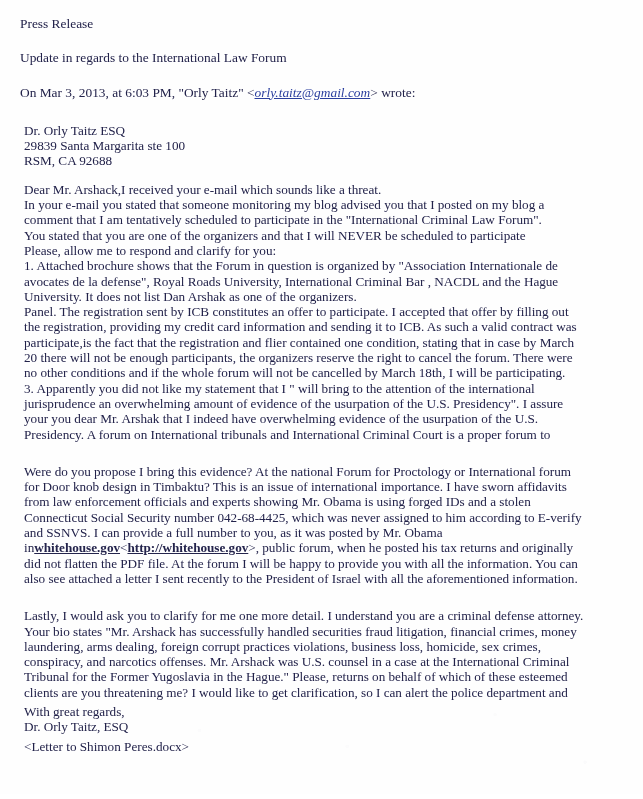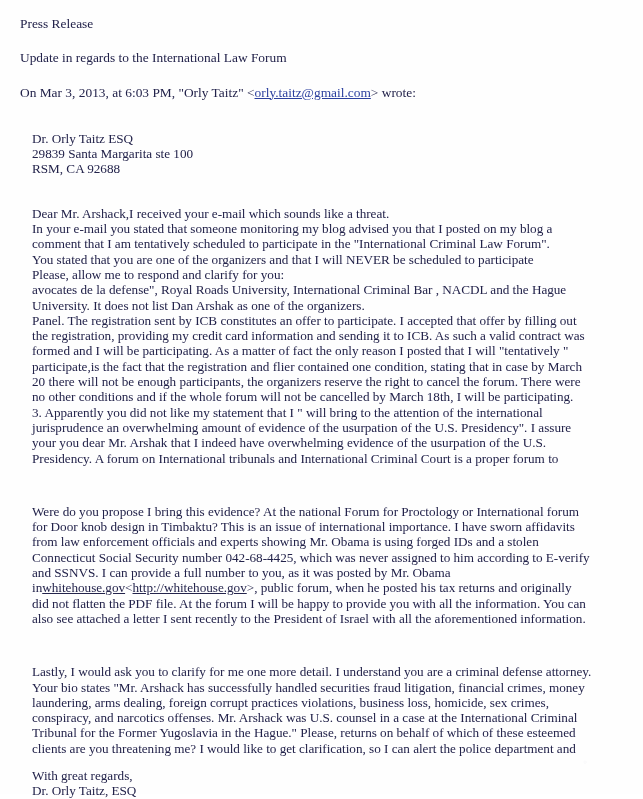--- a/index.html
+++ b/index.html
@@ -53,27 +53,29 @@
     white-space: nowrap;
   }
   .gap-lg { height: 19px; }
   .gap-md { height: 14px; }
   .gap-sm { height: 9px; }
   .gap-xs { height: 5px; }
   a.link {
     color: #2b3f9e;
     text-decoration: underline;
     text-underline-offset: 1px;
+    font-style: italic;
   }
   a.link-dark {
     color: #24244c;
     text-decoration: underline;
     text-underline-offset: 1px;
+    font-weight: bold;
   }
-  .block { margin: 12px; padding: 0; }
+  .block { margin: 4px; padding: 0; }
   .att { line-height: 15.3px; font-size: 13.2px; white-space: nowrap; }
 </style>
 </head>
 <body>
 
 <div id="page">
 
   <div class="header-line">Press Release</div>
 
   <div class="gap-lg"></div>
@@ -93,25 +95,25 @@
   </div>
 
   <div class="gap-xs"></div>
 
   <div class="block">
     <div class="line">Dear Mr. Arshack,I received your e-mail which sounds like a threat.</div>
     <div class="line">In your e-mail you stated that someone monitoring my blog advised you that I posted on my blog a</div>
     <div class="line">comment that I am tentatively scheduled to participate in the "International Criminal Law Forum".</div>
     <div class="line">You stated that you are one of the organizers and that I will NEVER be scheduled to participate</div>
     <div class="line">Please, allow me to respond and clarify for you:</div>
+    <div class="line">1. Attached brochure shows that the Forum in question is organized by "Association Internationale de</div>
     <div class="line">avocates de la defense", Royal Roads University, International Criminal Bar , NACDL and the Hague</div>
     <div class="line">University. It does not list Dan Arshak as one of the organizers.</div>
     <div class="line">Panel. The registration sent by ICB constitutes an offer to participate. I accepted that offer by filling out</div>
     <div class="line">the registration, providing my credit card information and sending it to ICB. As such a valid contract was</div>
-    <div class="line">formed and I will be participating. As a matter of fact the only reason I posted that I will "tentatively "</div>
     <div class="line">participate,is the fact that the registration and flier contained one condition, stating that in case by March</div>
     <div class="line">20 there will not be enough participants, the organizers reserve the right to cancel the forum. There were</div>
     <div class="line">no other conditions and if the whole forum will not be cancelled by March 18th, I will be participating.</div>
     <div class="line">3. Apparently you did not like my statement that I " will bring to the attention of the international</div>
     <div class="line">jurisprudence an overwhelming amount of evidence of the usurpation of the U.S. Presidency". I assure</div>
     <div class="line">your you dear Mr. Arshak that I indeed have overwhelming evidence of the usurpation of the U.S.</div>
     <div class="line">Presidency. A forum on International tribunals and International Criminal Court is a proper forum to</div>
   </div>
 
   <div class="gap-md"></div>

